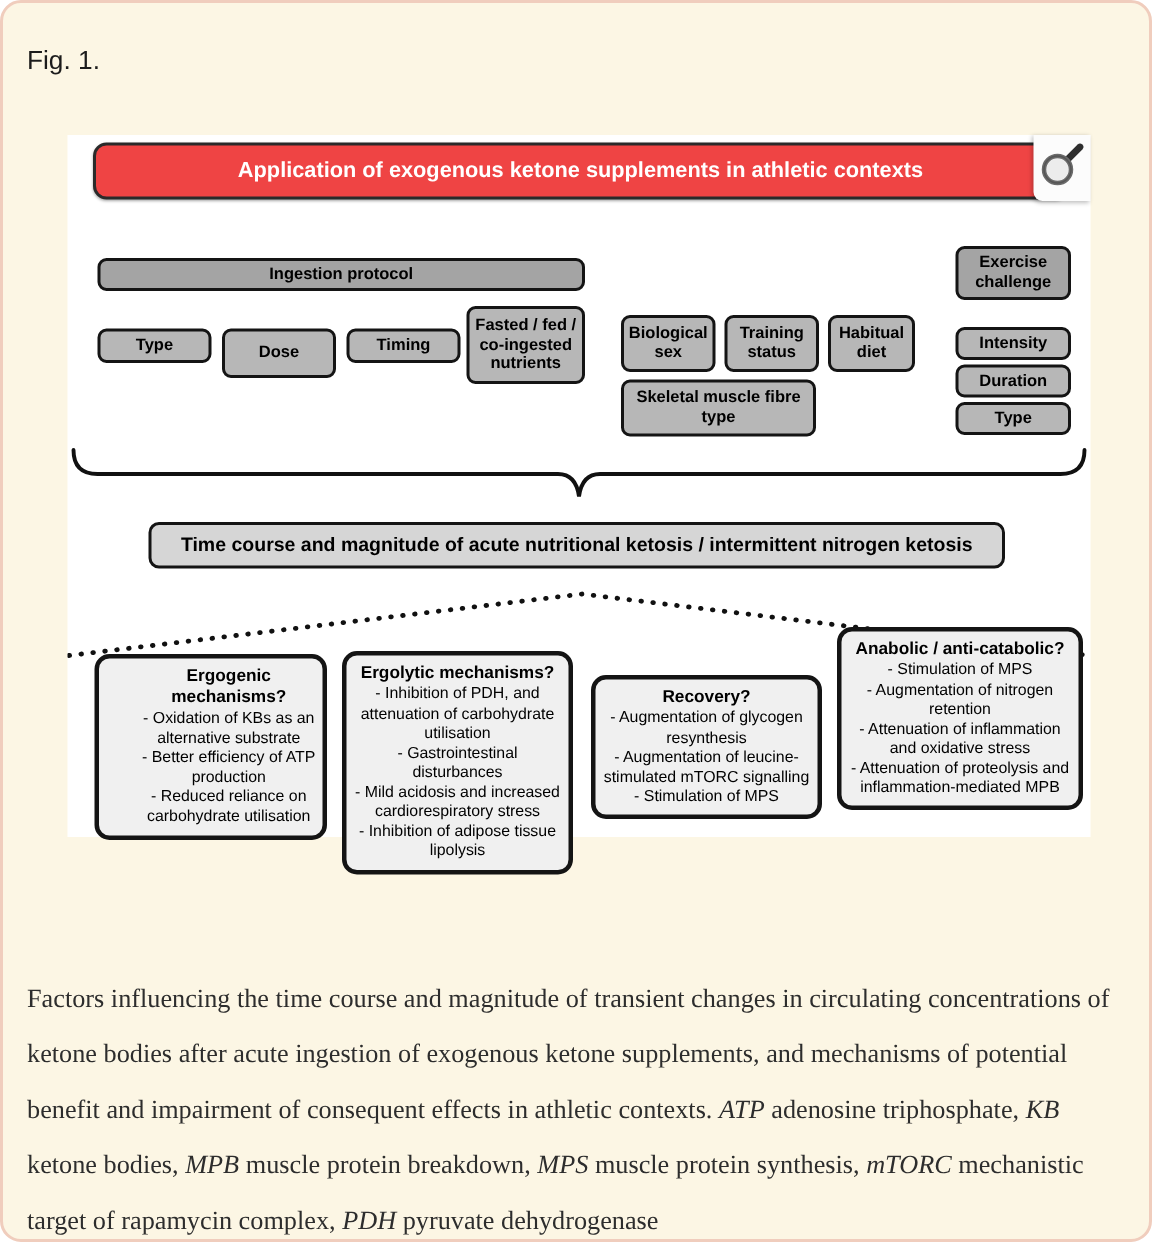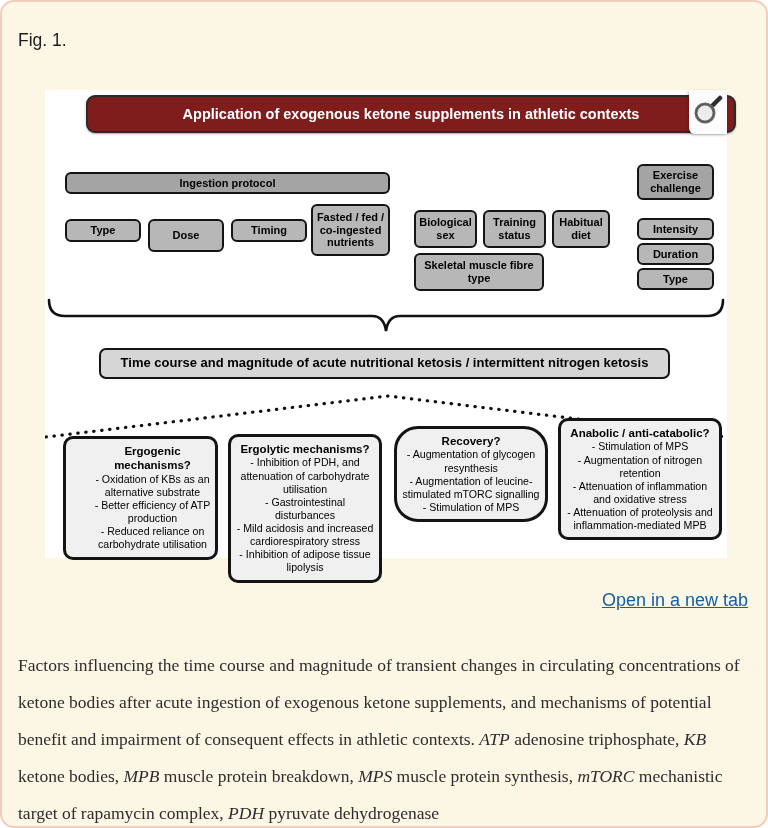--- a/index.html
+++ b/index.html
@@ -4,22 +4,22 @@
 <style>
   html,body{margin:0;padding:0;background:#ffffff;}
   body{width:768px;height:828px;position:relative;font-family:"Liberation Sans",sans-serif;}
   .card{position:absolute;left:0;top:0;width:768px;height:828px;box-sizing:border-box;
         background:#fcf6e4;border:2px solid #f0cdbd;border-radius:14px;overflow:hidden;}
   .fig-label{position:absolute;left:16px;top:28px;font-size:17.5px;color:#1c1c1c;}
   .panel{position:absolute;left:43px;top:88px;width:682px;height:468px;background:#ffffff;}
   .gbox{position:absolute;box-sizing:border-box;border:2.5px solid #141414;border-radius:6px;
         display:flex;align-items:center;justify-content:center;text-align:center;
         font-weight:bold;color:#000;line-height:1.15;}
-  .title-bar{left:17px;top:5px;width:650px;height:38px;background:#7f1d1d;color:#fff;
-        font-size:14.5px;border:2px solid #2a2a2a;border-radius:9px;box-shadow:0 1px 2px rgba(0,0,0,.35);margin-left:24px;}
+  .title-bar{left:17px;top:5px;width:650px;height:38px;background:#ef4444;color:#fff;
+        font-size:14.5px;border:2px solid #2a2a2a;border-radius:9px;box-shadow:0 1px 2px rgba(0,0,0,.35);}
   .header-box{background:#a4a4a4;font-size:11px;}
   .child-box{background:#b7b7b7;font-size:11px;}
   .time-bar{left:54px;top:258px;width:571px;height:31px;background:#d6d6d6;font-size:13px;border-radius:7px;}
   .mech-box{position:absolute;box-sizing:border-box;background:#f0f0f0;border:3px solid #141414;
         border-radius:10px;padding:5px 4px;text-align:center;}
   .mech-title{font-weight:bold;font-size:11.5px;line-height:1.25;}
   .mech-item{font-size:10.6px;line-height:1.24;}
   .conn-svg{position:absolute;left:0;}
   .zoom-btn{position:absolute;right:0;top:0;width:38px;height:44px;background:#fcfcfc;
         border-radius:0 0 0 6px;box-shadow:-1px 1px 3px rgba(0,0,0,.25);
@@ -88,37 +88,36 @@
     </div>
     <div class="mech-box" style="left:183px;top:344px;width:154px;min-height:120px;">
       <div class="mech-title">Ergolytic mechanisms?</div>
       <div>
           <div class="mech-item">- Inhibition of PDH, and attenuation of carbohydrate utilisation</div>
           <div class="mech-item">- Gastrointestinal disturbances</div>
           <div class="mech-item">- Mild acidosis and increased cardiorespiratory stress</div>
           <div class="mech-item">- Inhibition of adipose tissue lipolysis</div>
         </div>
     </div>
-    <div class="mech-box" style="left:349px;top:336px;width:154px;min-height:86px;border-radius:24px;">
+    <div class="mech-box" style="left:349px;top:360px;width:154px;min-height:86px;">
       <div class="mech-title">Recovery?</div>
       <div>
           <div class="mech-item">- Augmentation of glycogen resynthesis</div>
           <div class="mech-item">- Augmentation of leucine-stimulated mTORC signalling</div>
           <div class="mech-item">- Stimulation of MPS</div>
         </div>
     </div>
     <div class="mech-box" style="left:513px;top:328px;width:164px;min-height:112px;">
       <div class="mech-title">Anabolic / anti-catabolic?</div>
       <div>
           <div class="mech-item">- Stimulation of MPS</div>
           <div class="mech-item">- Augmentation of nitrogen retention</div>
           <div class="mech-item">- Attenuation of inflammation and oxidative stress</div>
           <div class="mech-item">- Attenuation of proteolysis and inflammation-mediated MPB</div>
         </div>
     </div>
 
   </div>
 
-  <a class="open-link">Open in a new tab</a>
 
   <div class="caption"><span>Factors influencing the time course and magnitude of transient changes in circulating concentrations of ketone bodies after acute ingestion of exogenous ketone supplements, and mechanisms of potential benefit and impairment of consequent effects in athletic contexts. </span><span class="it">ATP</span><span> adenosine triphosphate, </span><span class="it">KB</span><span> ketone bodies, </span><span class="it">MPB</span><span> muscle protein breakdown, </span><span class="it">MPS</span><span> muscle protein synthesis, </span><span class="it">mTORC</span><span> mechanistic target of rapamycin complex, </span><span class="it">PDH</span><span> pyruvate dehydrogenase</span></div>
 
 </div>
 
 </body></html>

